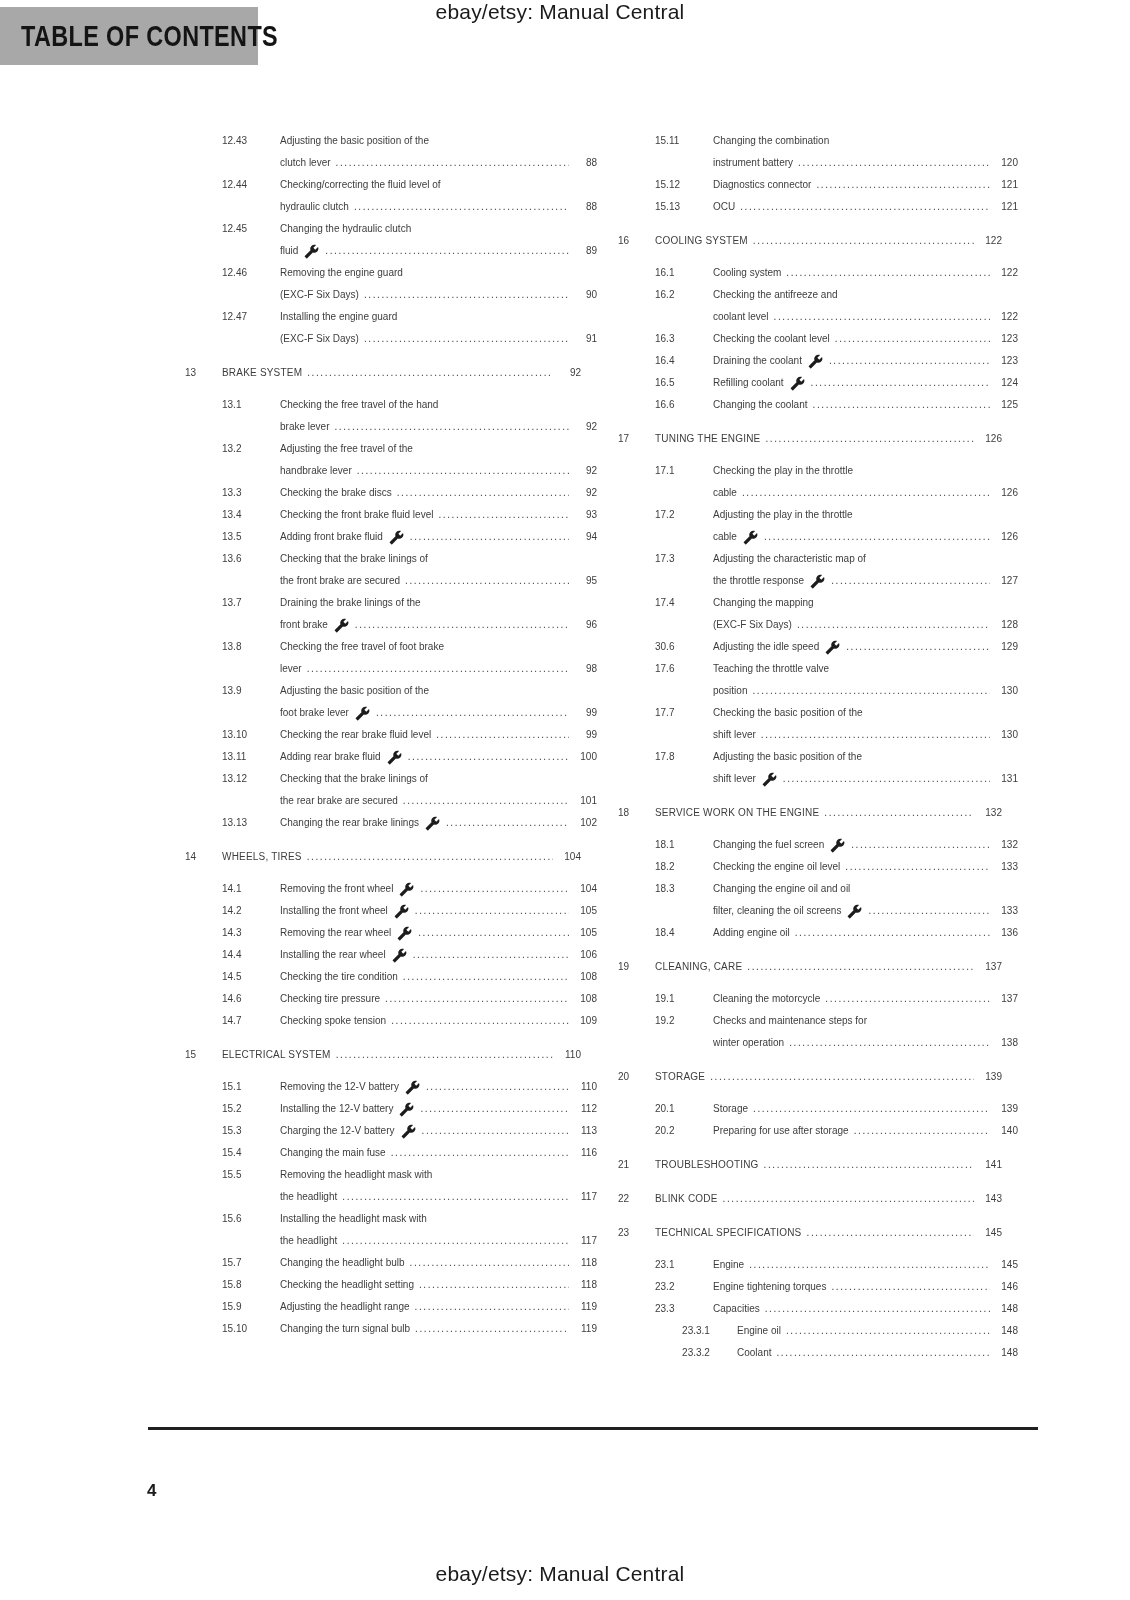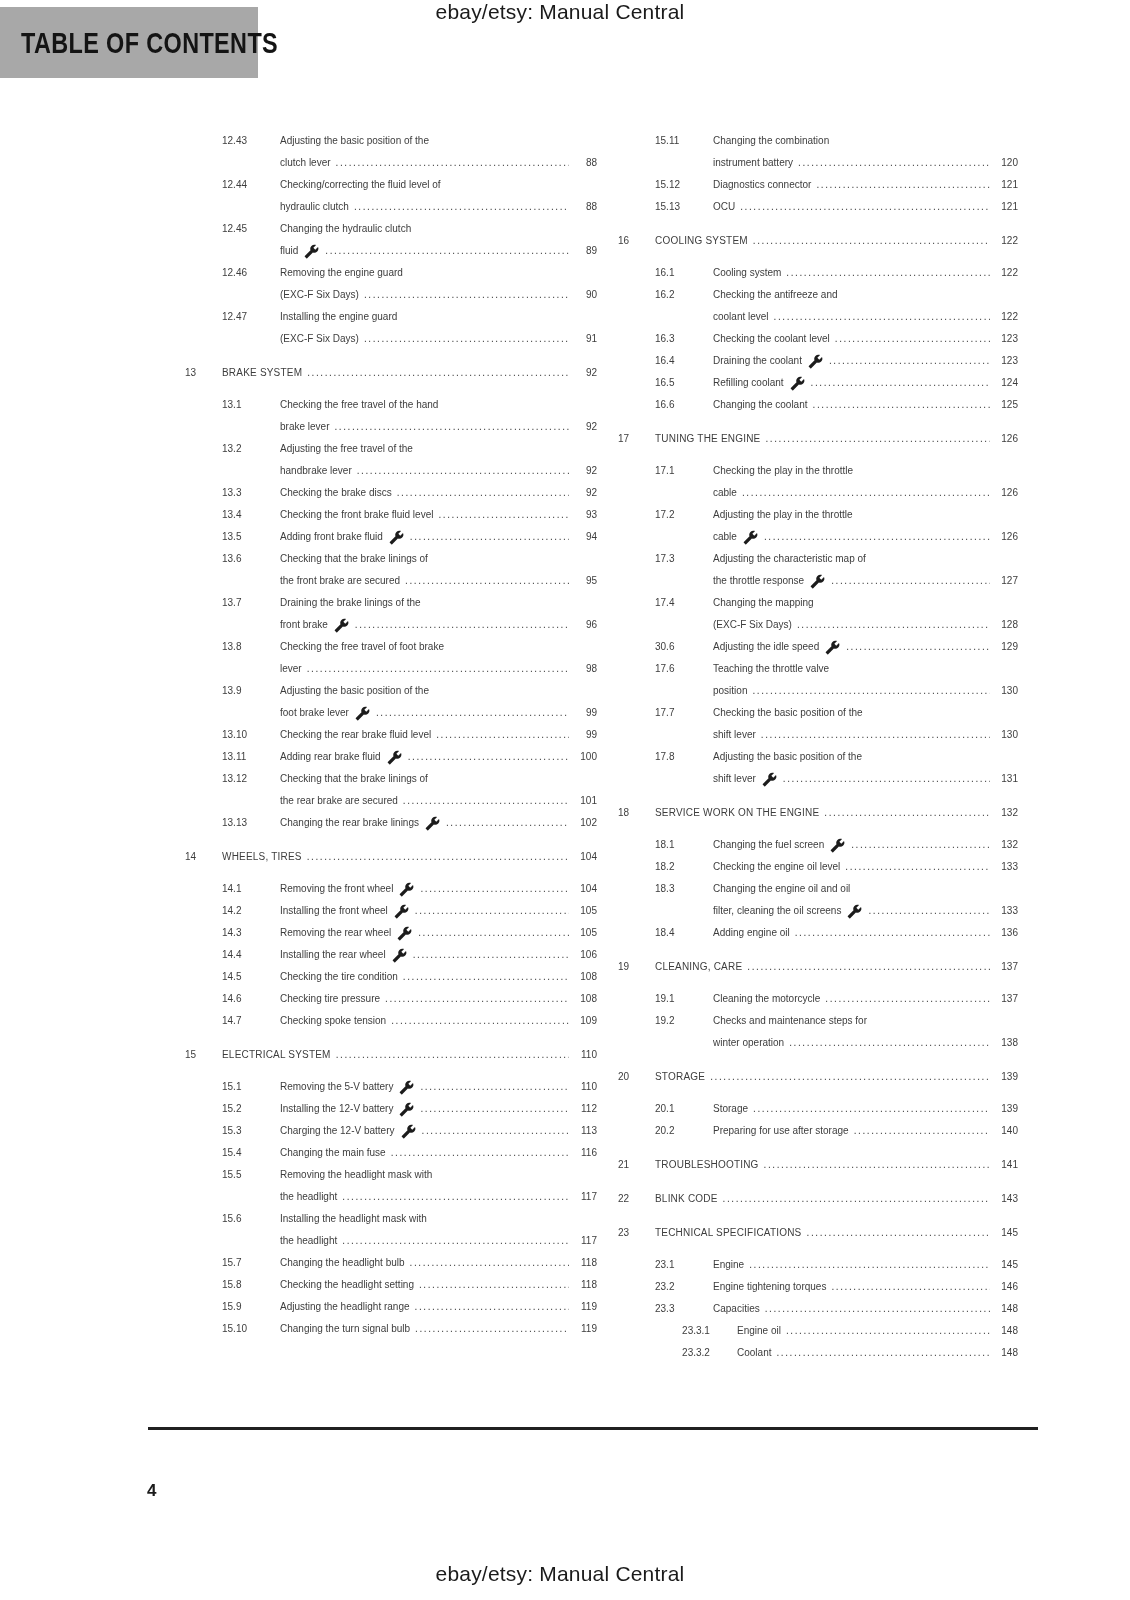--- a/index.html
+++ b/index.html
@@ -20,39 +20,39 @@
     overflow: hidden;
   }
   .header-title {
     position: absolute; top: 0px; left: 0; right: 10px;
     text-align: center;
     font-size: 21px; color: var(--heading-text);
     letter-spacing: 0.2px;
   }
   .banner {
     position: absolute; left: 0; top: 7px;
-    width: 258px; height: 71px;
+    width: 258px; height: 58px;
     background: var(--banner-bg);
     display: flex; align-items: center;
   }
   .banner-text {
     font-size: 30px; font-weight: 700;
     color: var(--banner-text);
     transform: scaleX(0.78); transform-origin: left center;
     margin-left: 21px;
     white-space: nowrap; letter-spacing: 0.5px;
   }
   .col {
     position: absolute; top: 130px;
     font-size: 10px; line-height: 22px;
   }
   .col-left  { left: 185px; width: 412px; }
   .col-right { left: 618px; width: 400px; }
   .row { display: flex; align-items: flex-start; }
-  .row.chapter { margin: 12px 0 10px 0; }
+  .row.chapter { margin: 12px 16px 10px 0; }
   .num { flex: 0 0 auto; }
   .chapter > .num { width: 37px; }
   .entry { padding-left: 37px; }
   .entry > .num { width: 58px; }
   .entry.lvl3 > .num { width: 82px; text-align: center; }
   .body { flex: 1 1 auto; min-width: 0; }
   .chapter .title { white-space: nowrap; letter-spacing: 0.2px; }
   .tline { white-space: nowrap; }
   .lline { display: flex; align-items: flex-start; }
   .txt { white-space: nowrap; flex: 0 0 auto; }
@@ -401,21 +401,21 @@
       <div class="row chapter">
         <span class="num">15</span>
         <span class="title">ELECTRICAL SYSTEM</span>
         <span class="dots">............................................................................................................................................</span>
         <span class="pg">110</span>
       </div>
       <div class="row entry">
         <span class="num">15.1</span>
         <div class="body">
           <div class="lline">
-            <span class="txt">Removing the 5-V battery</span>
+            <span class="txt">Removing the 12-V battery</span>
             <svg class="wrench" viewBox="0 0 24 24">
               <path fill="currentColor" d="M22.7 19l-9.1-9.1c.9-2.3.4-5-1.5-6.9-2-2-5-2.4-7.4-1.3L9 6 6 9 1.6 4.7C.4 7.1.9 10.1 2.9 12.1c1.9 1.9 4.6 2.4 6.9 1.5l9.1 9.1c.4.4 1 .4 1.4 0l2.3-2.3c.5-.4.5-1.1.1-1.4z"></path>
             </svg>
             <span class="dots">............................................................................................................................................</span>
             <span class="pg">110</span>
           </div>
         </div>
       </div>
       <div class="row entry">
         <span class="num">15.2</span>

